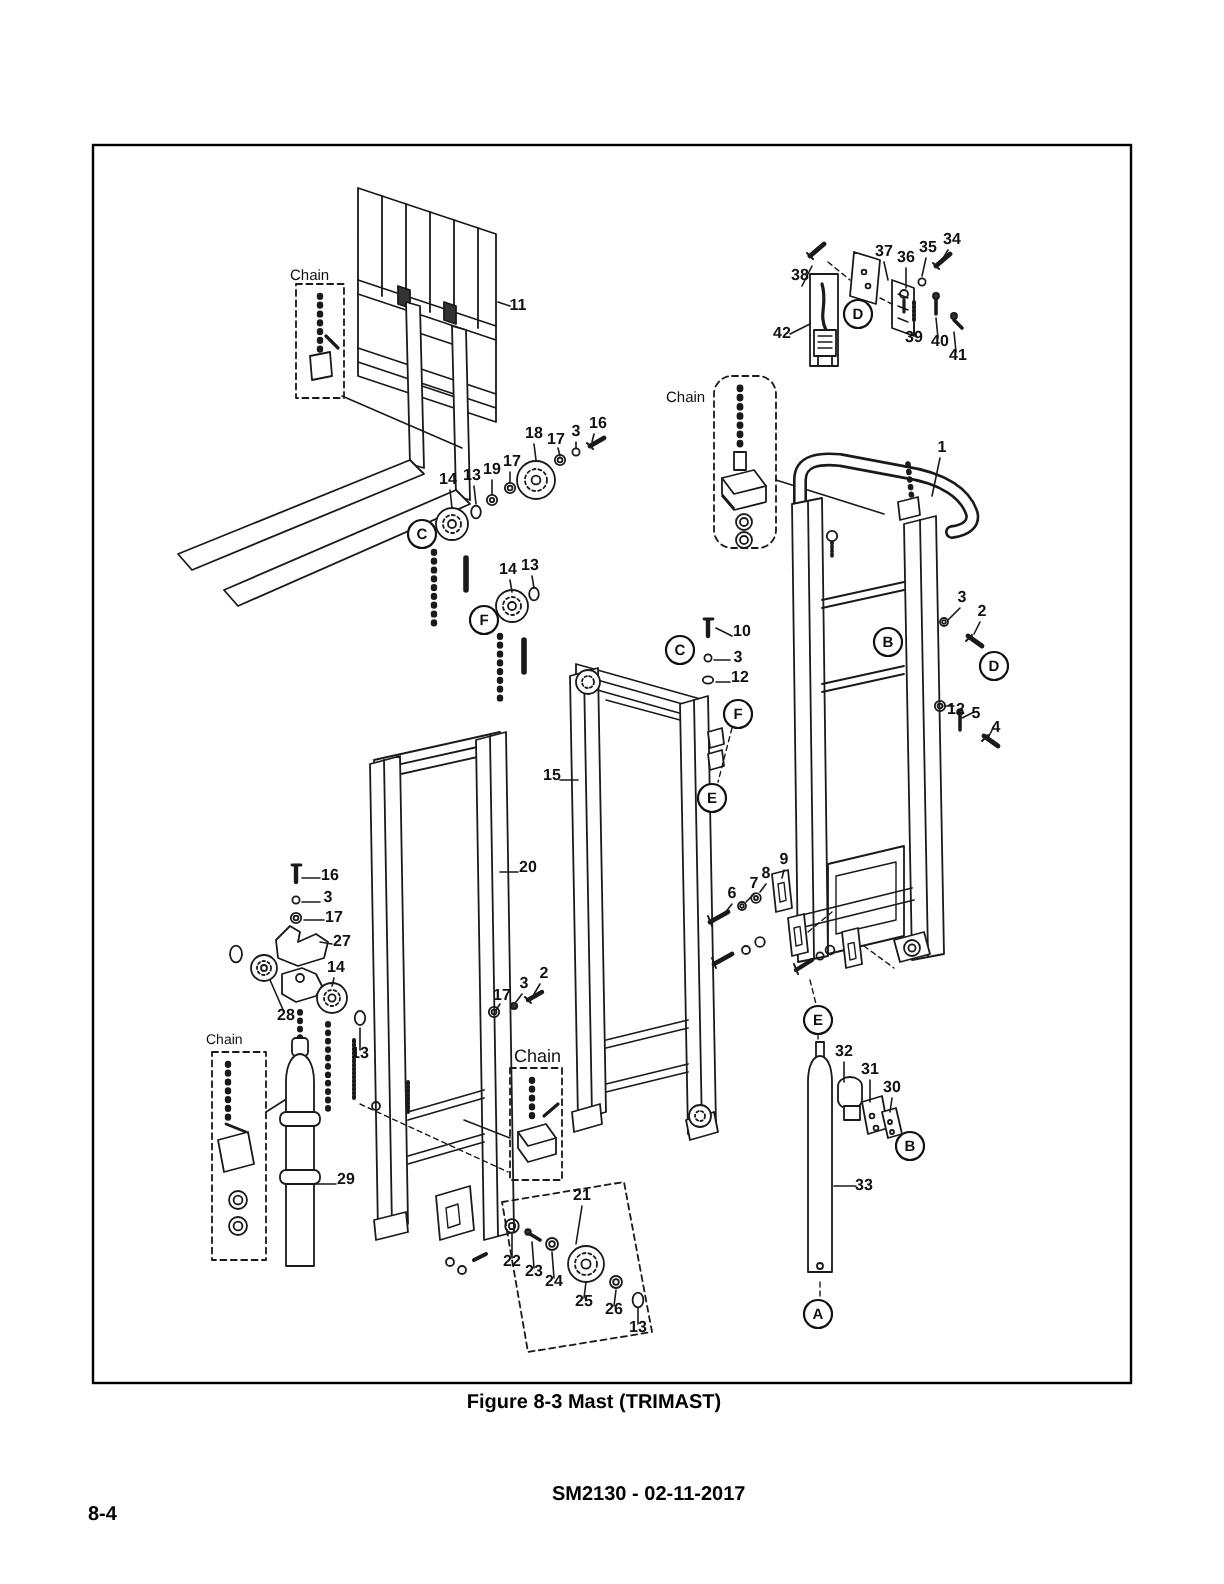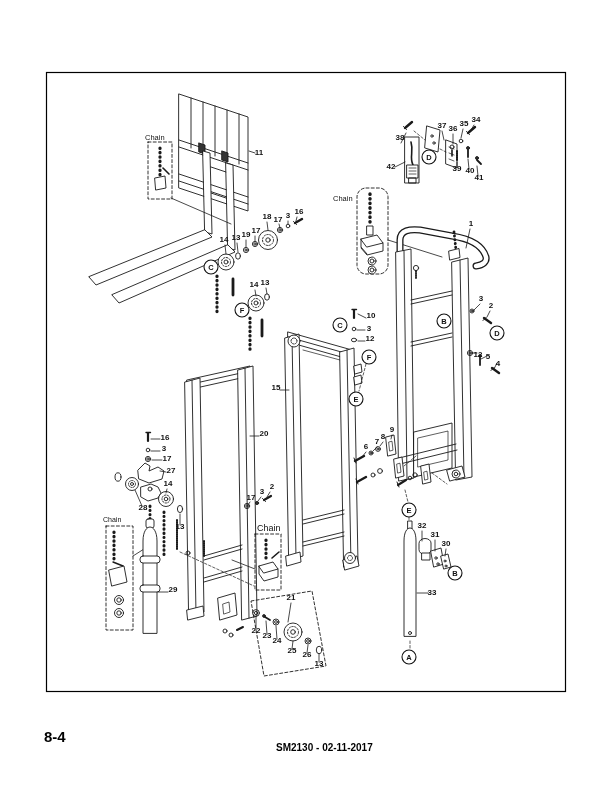--- a/index.html
+++ b/index.html
@@ -7,21 +7,21 @@
     position:relative; width:612px; height:792px; background:#fff;
     font-family:"Liberation Sans", sans-serif; color:#111;
     margin:0 auto; overflow:hidden;
   }
   #art-svg { position:absolute; left:0; top:0; }
   .caption {
     position:absolute; top:696px; left:0; width:594px; text-align:center;
     font-size:10px; font-weight:bold; color:#000;
   }
   .footer-left {
-    position:absolute; top:728px; left:44px; font-size:15px; font-weight:bold; color:#000;
+    position:absolute; top:752px; left:44px; font-size:10px; font-weight:bold; color:#000;
   }
   .footer-right {
     position:absolute; top:742px; left:276px; width:190px; 
     font-size:10px; font-weight:bold; color:#000;
   }
   
   text.plabel  { font:bold 8px "Liberation Sans",sans-serif; fill:#111; text-anchor:middle; }
   text.clabel  { font:bold 7.5px "Liberation Sans",sans-serif; fill:#111; text-anchor:middle; }
   text.chainlabel { font:8px "Liberation Sans",sans-serif; fill:#111; }
 </style>
@@ -427,16 +427,17 @@
         <text x="356" y="401.7" class="clabel">E</text>
         <circle cx="409" cy="510" r="7" fill="#fff" stroke="#111" stroke-width="1.1"></circle>
         <text x="409" y="512.7" class="clabel">E</text>
         <circle cx="455" cy="573" r="7" fill="#fff" stroke="#111" stroke-width="1.1"></circle>
         <text x="455" y="575.7" class="clabel">B</text>
         <circle cx="409" cy="657" r="7" fill="#fff" stroke="#111" stroke-width="1.1"></circle>
         <text x="409" y="659.7" class="clabel">A</text>
       </g>
 </svg>
 
+<div class="caption">Figure 8-3 Mast (TRIMAST)</div>
 <div class="footer-left">8-4</div>
 <div class="footer-right">SM2130 - 02-11-2017</div>
 
 </div>
 
 </body></html>

